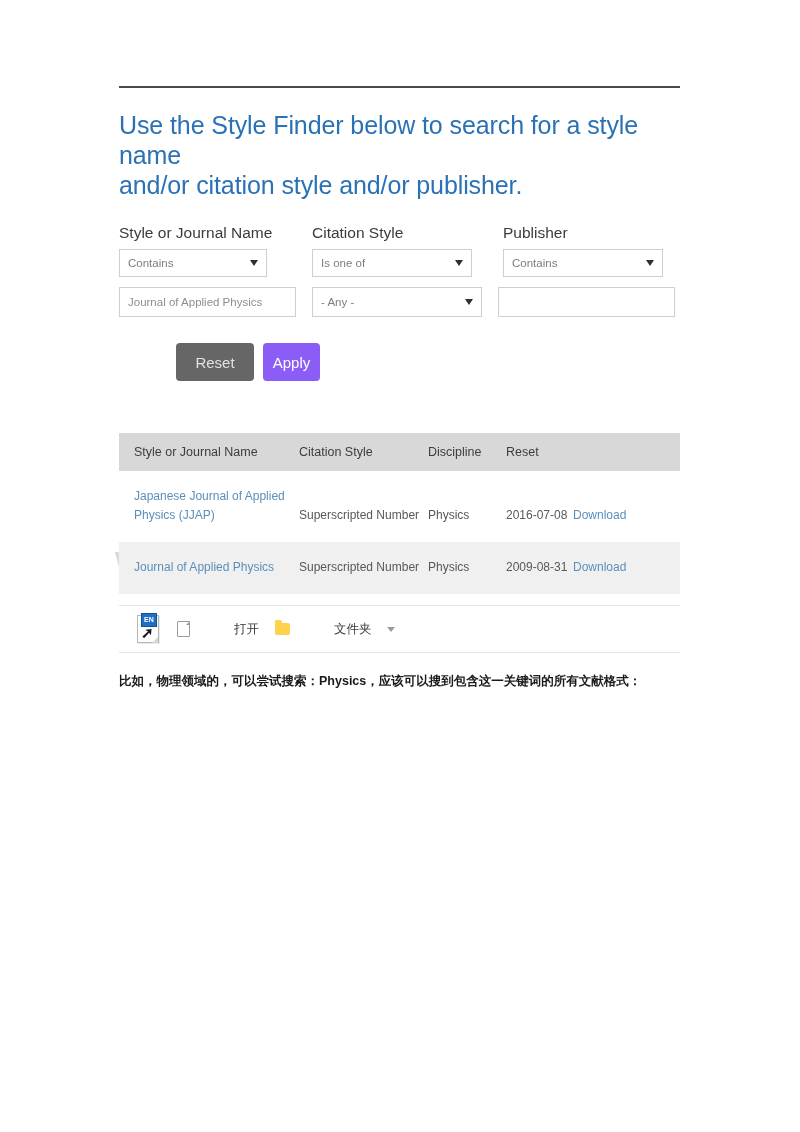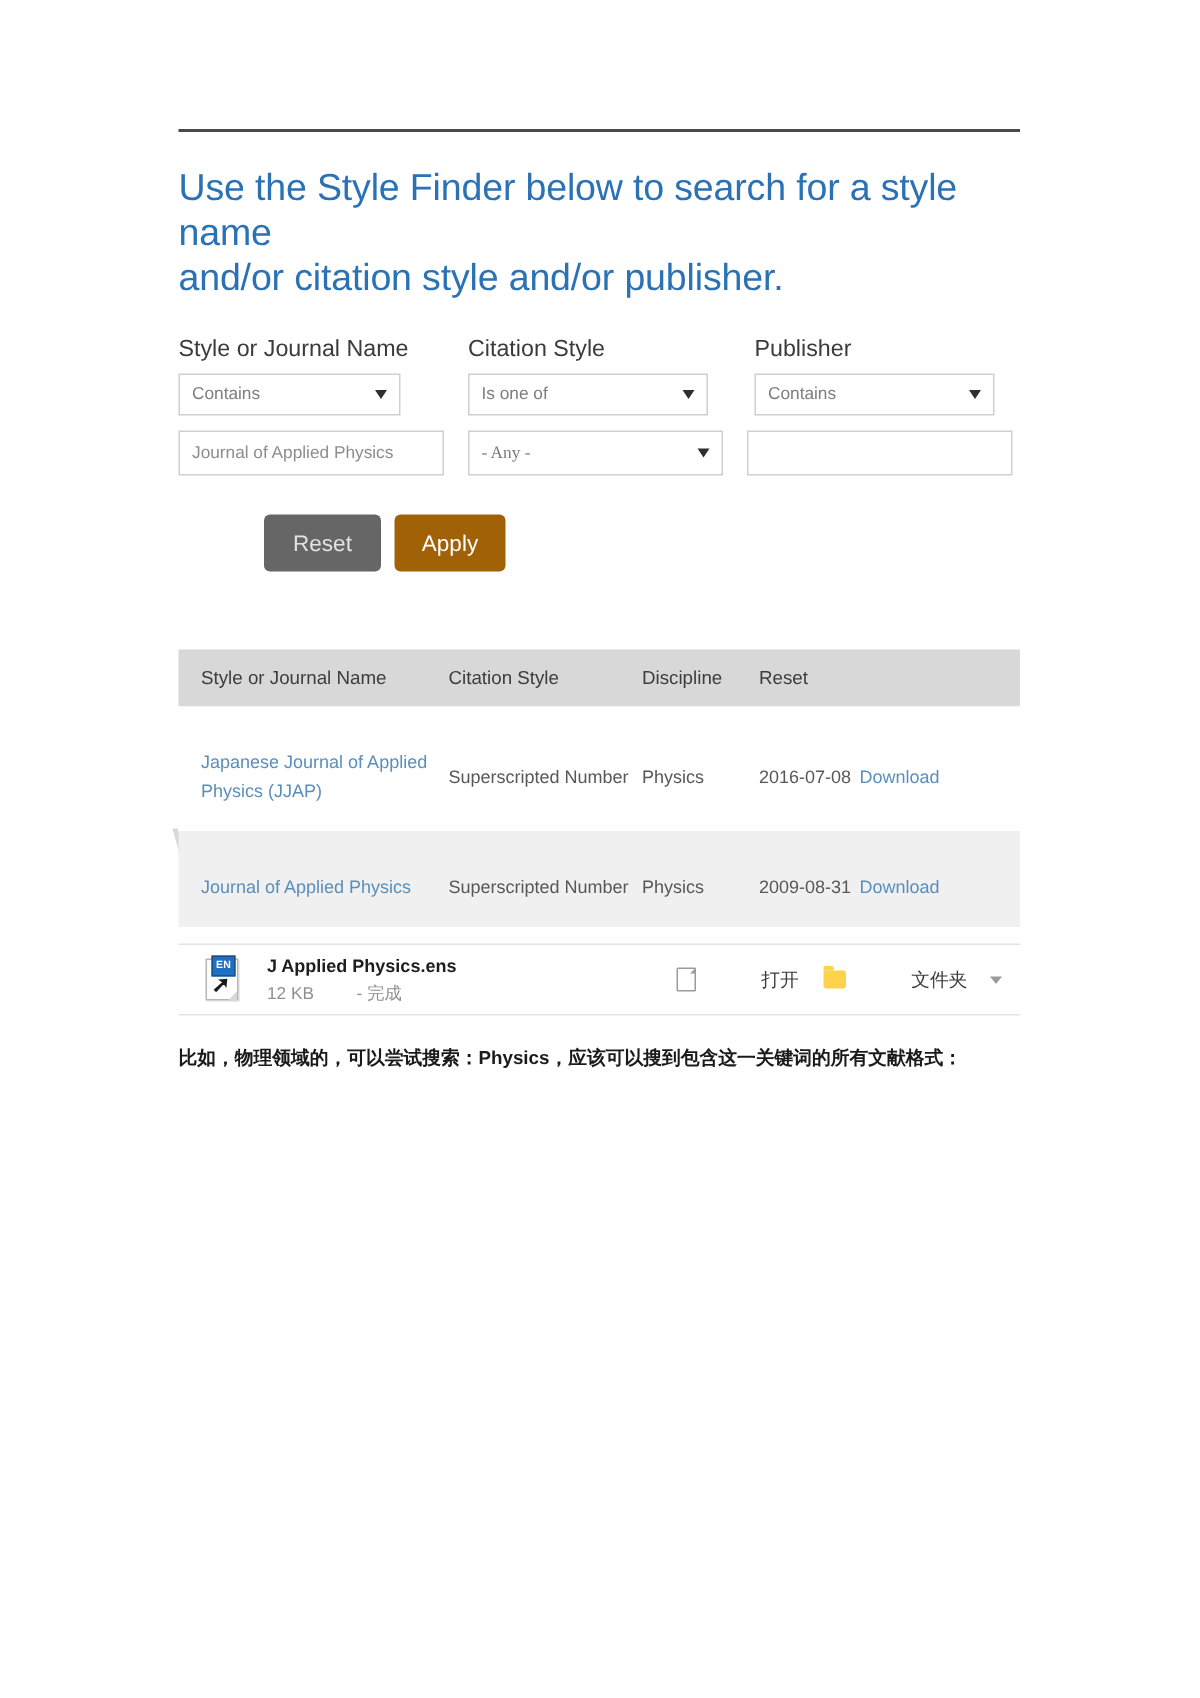--- a/index.html
+++ b/index.html
@@ -93,21 +93,21 @@
     border-left: 4px solid transparent;
     border-right: 4px solid transparent;
     border-top: 6px solid #2f2f2f;
   }
 
   .sel-1 { width: 148px; }
   .sel-2 { width: 160px; margin-left: 45px; }
   .sel-3 { width: 160px; margin-left: 31px; }
 
   .inp-1 { width: 177px; height: 30px; }
-  .inp-2 { width: 170px; height: 30px; margin-left: 16px; font-family: Liberation Serif, serif; }
+  .inp-2 { width: 170px; height: 30px; margin-left: 16px; }
   .inp-3 { width: 177px; height: 30px; margin-left: 16px; }
 
   .inp-1 .val { color: #8d8d8d; font-size: 11.5px; }
   .inp-2 .val { color: #7d7d7d; font-size: 11.5px; }
 
   
   .btn-row {
     margin-top: 26px;
     margin-left: 17px;
     display: flex;
@@ -124,22 +124,22 @@
     align-items: center;
     justify-content: center;
   }
   .btn-reset {
     background: #666666;
     width: 78px;
     color: #e2e2e2;
     margin-left: 40px;
   }
   .btn-apply {
-    background: #a16207;
-    width: 74px;
+    background: #8b5cf6;
+    width: 57px;
     margin-left: 9px;
   }
 
   
   .results {
     margin-top: 19px;
     width: 561px;
     position: relative;
   }
   .res-row {
@@ -149,25 +149,25 @@
   }
   .res-head {
     background: #d8d8d8;
     height: 38px;
     align-items: center;
     font-size: 12.5px;
     color: #3d3d3d;
   }
   .res-body-row {
     background: #ffffff;
-    padding-top: 28px;
+    padding-top: 16px;
     padding-bottom: 17px;
     font-size: 12px;
     color: #585858;
-    align-items: center;
+    align-items: flex-end;
   }
   .res-body-row.alt {
     background: #f0f0f0;
   }
   .c-name  { width: 180px; padding-left: 15px; box-sizing: border-box; line-height: 19px; }
   .c-cite  { width: 129px; line-height: 19px; }
   .c-disc  { width: 78px;  line-height: 19px; }
   .c-date  { width: 67px;  line-height: 19px; }
   .c-dl    { width: 90px;  line-height: 19px; }
 
@@ -417,28 +417,20 @@
   </div>
 
 
   <div class="dlbar">
     <div class="dl-icon">
       <span class="dl-page"></span>
       <span class="dl-corner"></span>
       <span class="dl-run">➚</span>
       <span class="dl-en">EN</span>
     </div>
-    <div class="dl-meta">
-      <div class="dl-fname">J Applied Physics.ens</div>
-      <div class="dl-sub">
-        <span>12 KB</span>
-        <span class="sep"></span>
-        <span>- 完成</span>
-      </div>
-    </div>
     <div class="dl-actions">
       <div class="dl-act">
         <span class="ic-doc"></span>
         <span>打开</span>
       </div>
       <div class="dl-act">
         <span class="ic-folder"></span>
         <span>文件夹</span>
       </div>
       <div class="dl-caret"></div>

